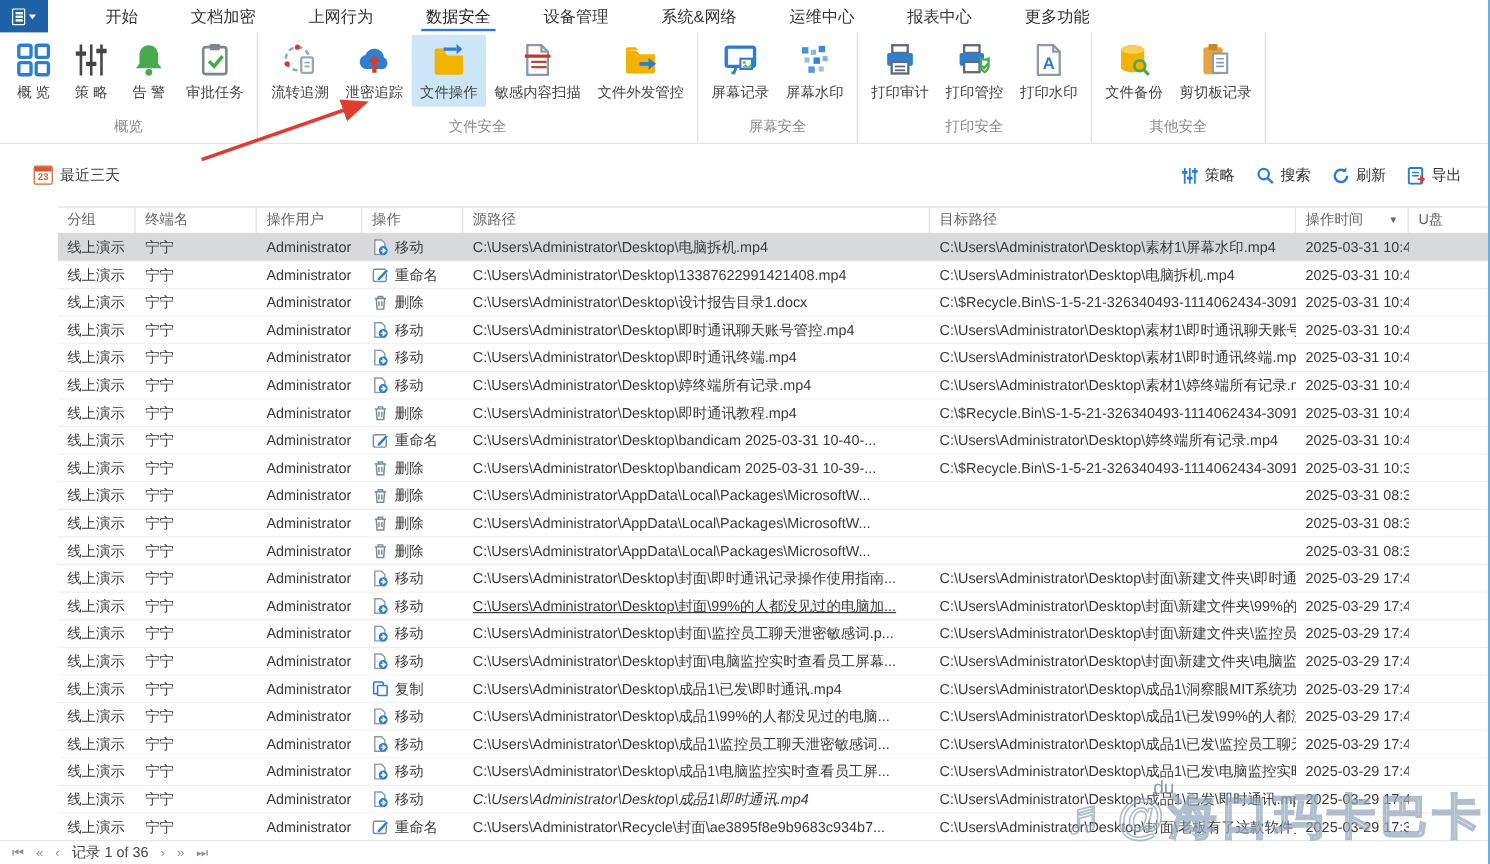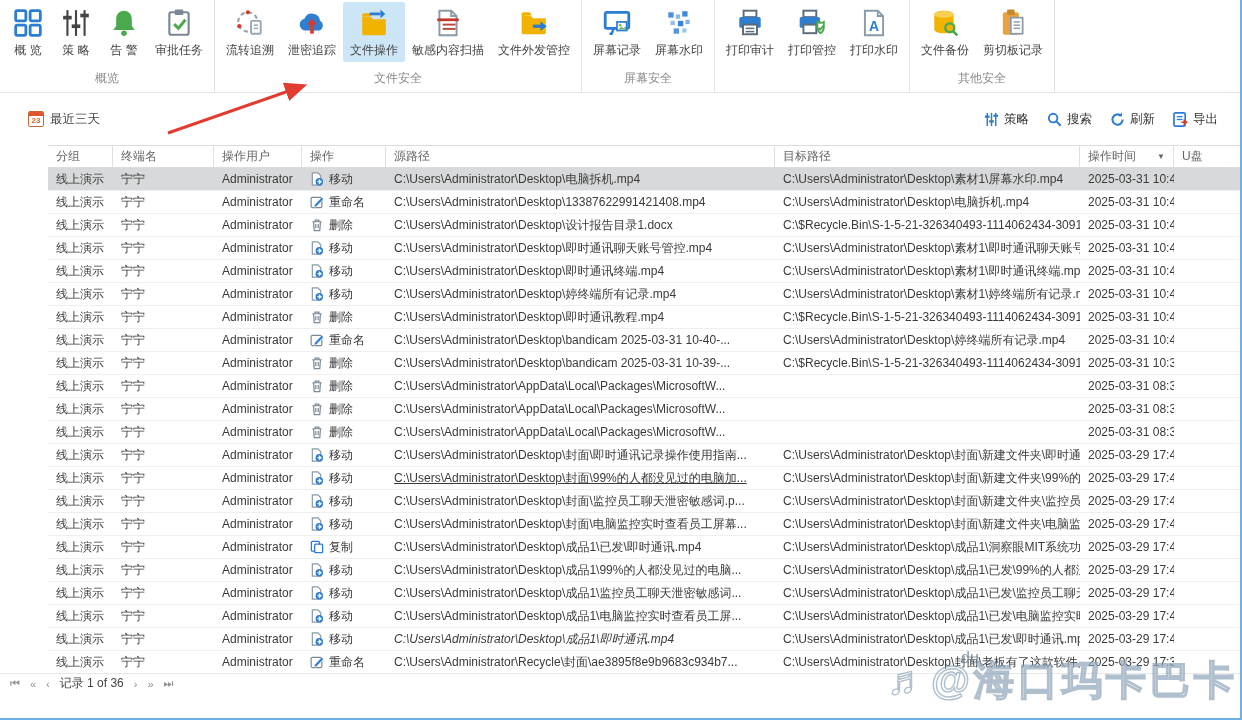--- a/index.html
+++ b/index.html
@@ -67,20 +67,37 @@
     color:rgba(255,255,255,0.30); -webkit-text-stroke:1.4px rgba(128,152,176,0.62);
   }
   .watermark .wm-du { position:absolute; left:74px; top:-4px; font-size:16px; letter-spacing:0;
     color:rgba(110,130,150,0.8); -webkit-text-stroke:0; font-weight:normal; }
 </style>
 </head>
 <body>
 
 <div class="app">
 
+  <div class="menubar">
+    <div class="appmenu-btn">
+      <span class="doc"></span>
+      <span class="caret"></span>
+    </div>
+    <div class="menu-tabs" id="menu-tabs">
+        <div class="tab">开始</div>
+        <div class="tab">文档加密</div>
+        <div class="tab">上网行为</div>
+        <div class="tab active">数据安全</div>
+        <div class="tab">设备管理</div>
+        <div class="tab">系统&amp;网络</div>
+        <div class="tab">运维中心</div>
+        <div class="tab">报表中心</div>
+        <div class="tab">更多功能</div>
+      </div>
+  </div>
 
   <div class="ribbon" id="ribbon-groups">
       <div class="rgroup">
         <div class="ritems">
           <div class="ritem">
             <span class="ricon">
               <svg viewBox="0 0 28 28">
                 <g fill="none" stroke="#2b7cd3" stroke-width="2.6">
                   <rect x="2.5" y="2.5" width="9.5" height="9.5" rx="1.5"></rect>
                   <rect x="16" y="2.5" width="9.5" height="9.5" rx="1.5"></rect>
@@ -251,20 +268,21 @@
             <span class="ricon">
               <svg viewBox="0 0 28 28">
                 <path d="M5.5 2.5h12l5 5V25.5h-17z" fill="#fff" stroke="#8a9aa8" stroke-width="1.8"></path>
                 <path d="M17.5 2.5v5h5" fill="none" stroke="#8a9aa8" stroke-width="1.8"></path>
                 <text x="14" y="21" text-anchor="middle" font-size="13" font-weight="bold" fill="#2b7cd3" font-family="Liberation Sans, sans-serif">A</text>
               </svg>
             </span>
             <span class="rtext">打印水印</span>
           </div>
         </div>
+        <div class="rlabel">打印安全</div>
       </div>
       <div class="rgroup">
         <div class="ritems">
           <div class="ritem">
             <span class="ricon">
               <svg viewBox="0 0 28 28">
                 <path d="M4 6c0-2 4.3-3.5 9-3.5S22 4 22 6v14c0 2-4.3 3.5-9 3.5S4 22 4 20z" fill="#f2b200"></path>
                 <ellipse cx="13" cy="6" rx="9" ry="3.2" fill="#f8cf56"></ellipse>
                 <circle cx="18.5" cy="18.5" r="4.2" fill="none" stroke="#49a94c" stroke-width="2.2"></circle>
                 <line x1="21.7" y1="21.7" x2="25.5" y2="25.5" stroke="#49a94c" stroke-width="2.4"></line>

